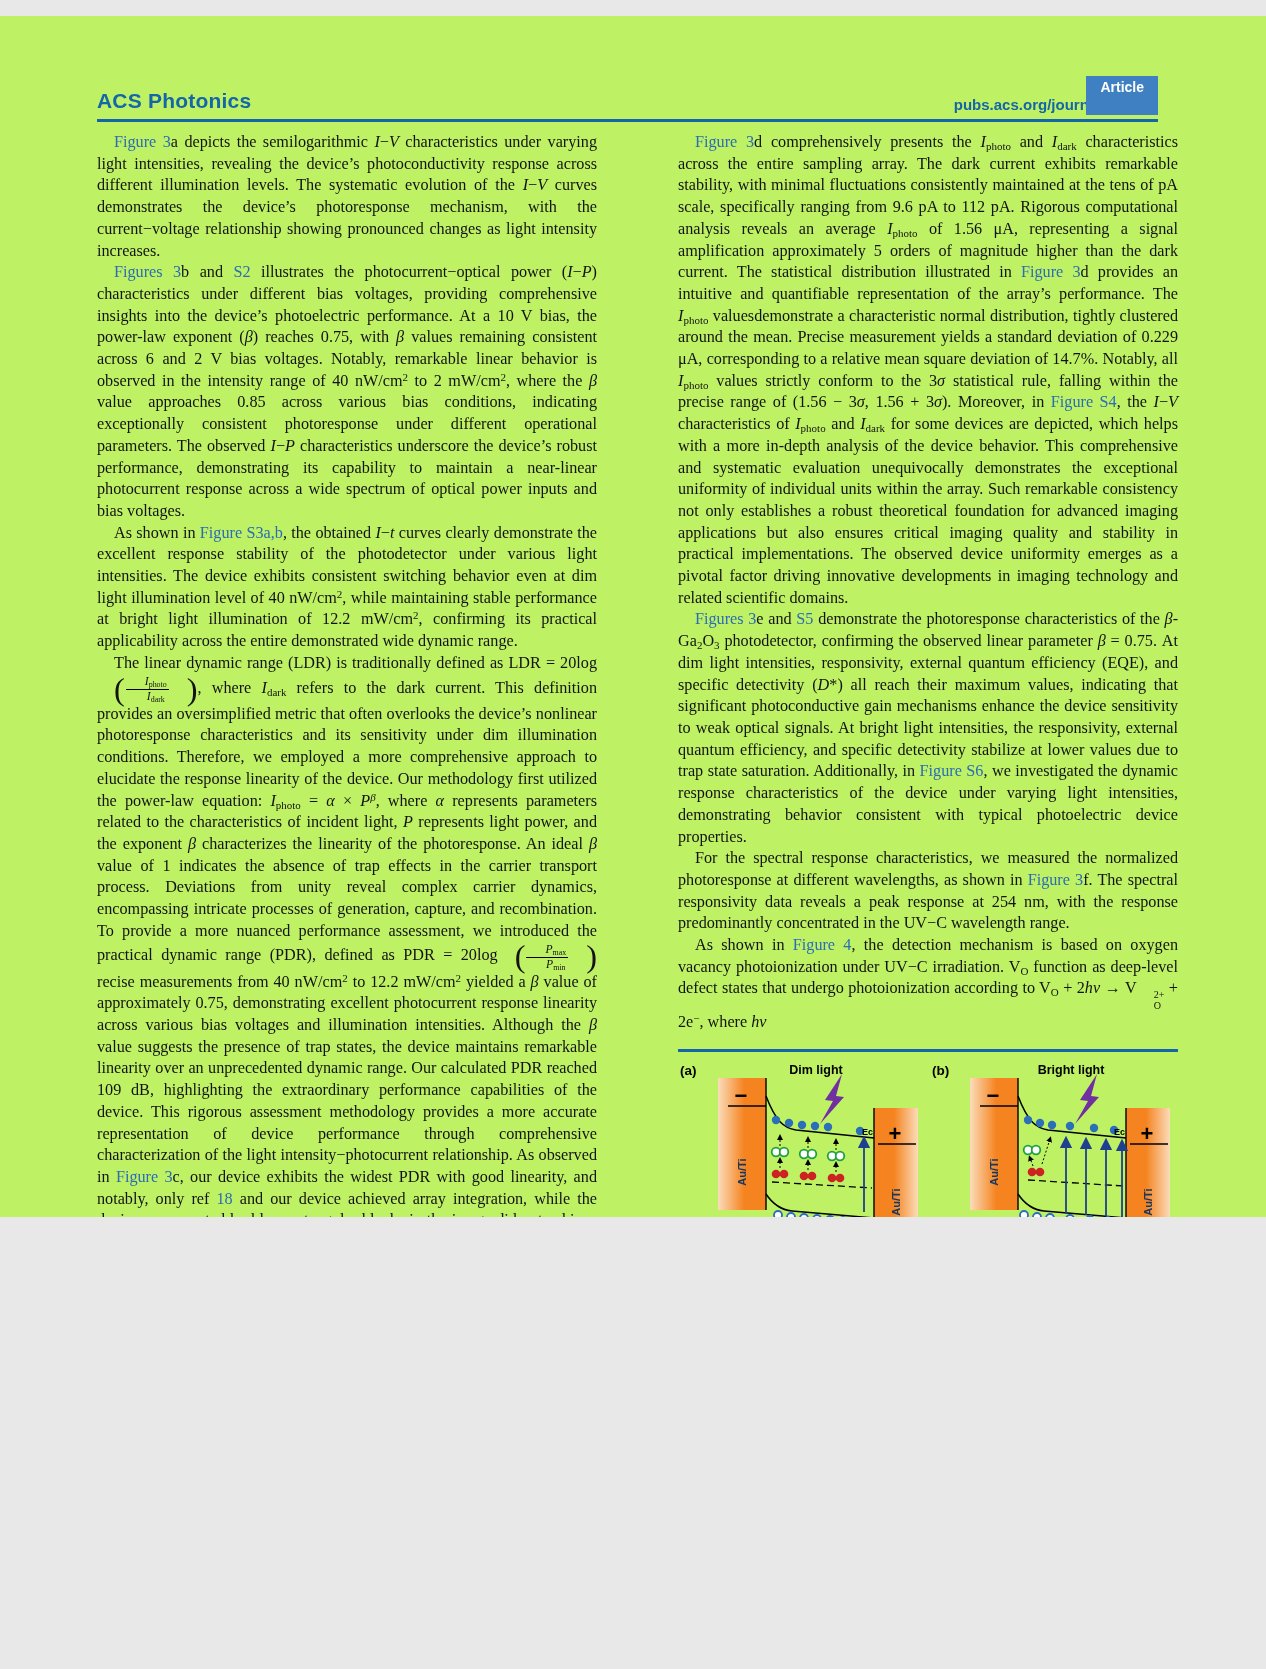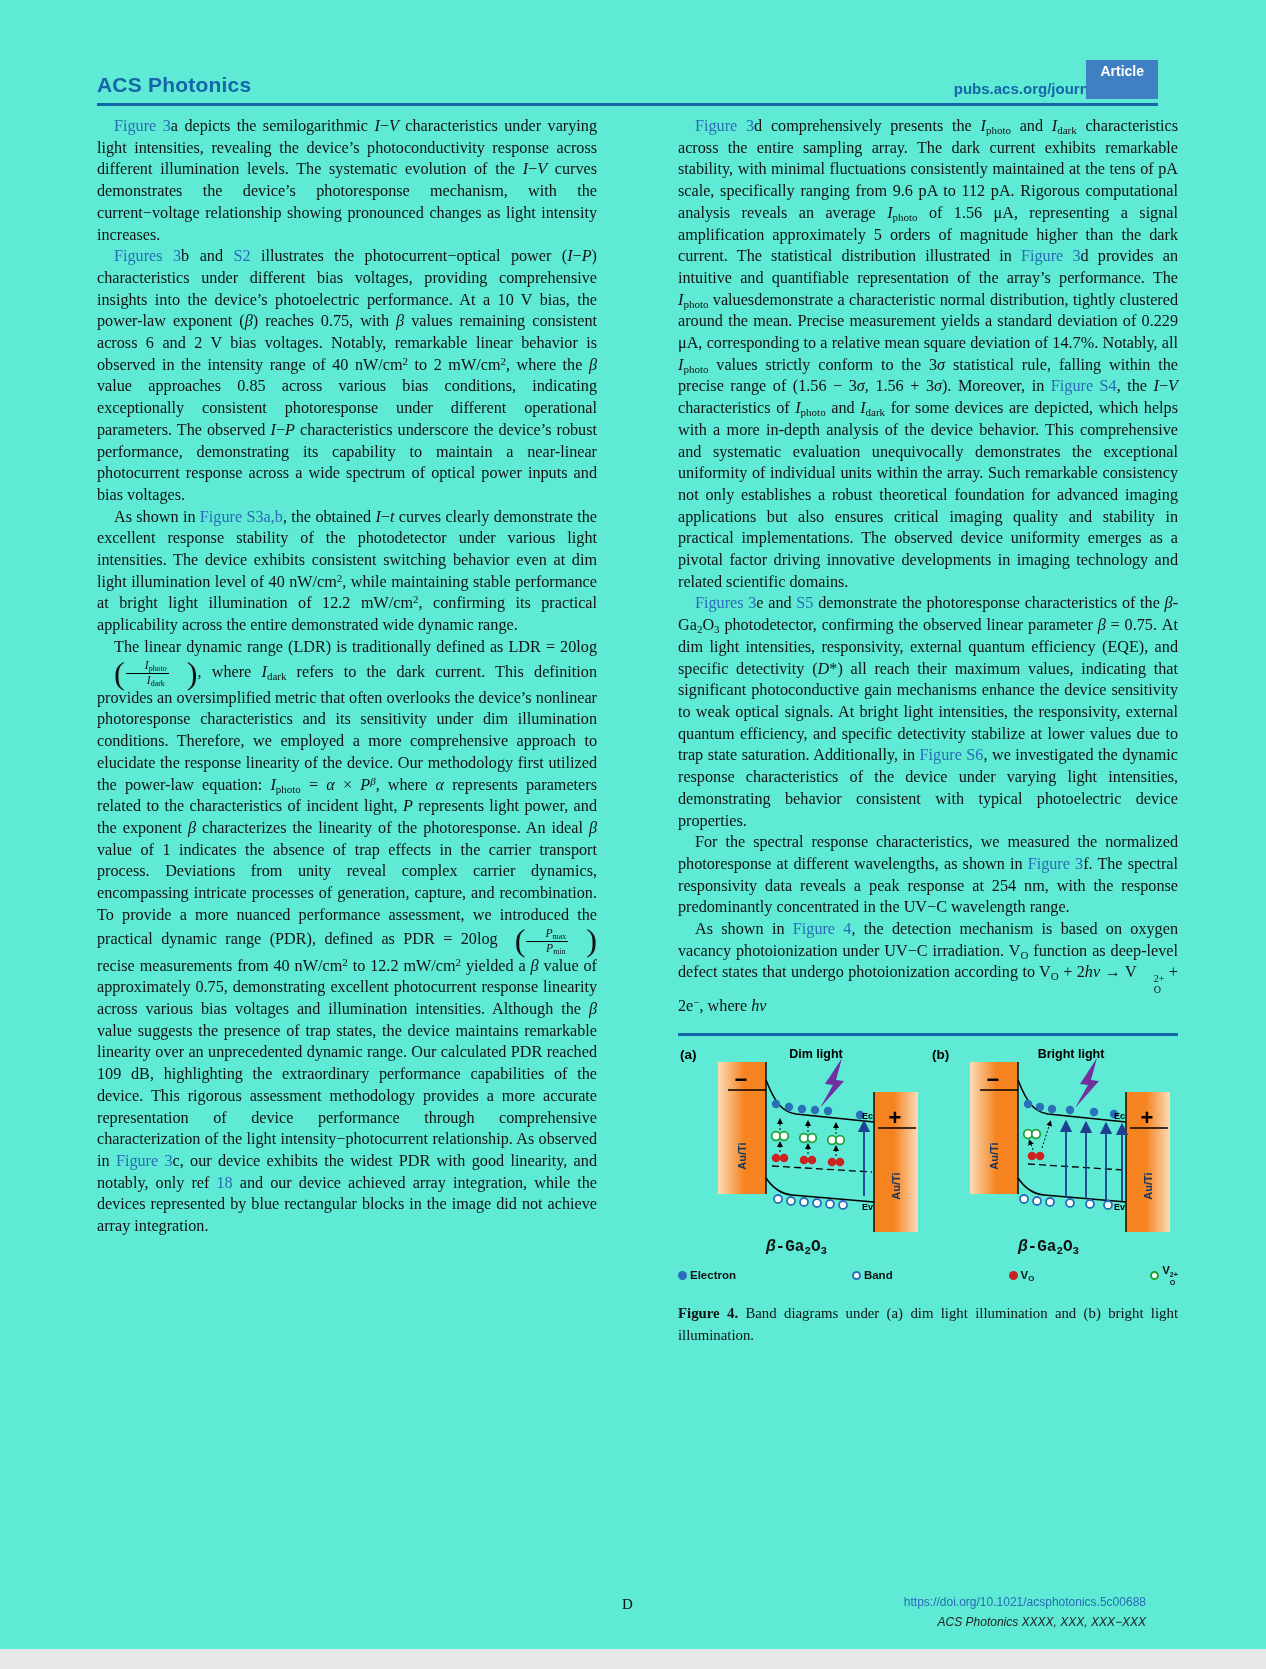--- a/index.html
+++ b/index.html
@@ -1,17 +1,17 @@
 <!DOCTYPE html>
 <html style="--link: #2A6CB5;"><head>
 <meta charset="utf-8">
 <style>
   :root{--link:#2A6CB5}
   body{margin:0;background:#e8e8e8}
-  .page{position:relative;width:1266px;height:1649px;background:#5eead4;font-family:"Liberation Serif",serif;color:#131313;overflow:hidden;margin:0 auto}
+  .page{position:relative;width:1266px;height:1201px;background:#bef264;font-family:"Liberation Serif",serif;color:#131313;overflow:hidden;margin:16px auto}
   
   .masthead{position:absolute;left:97px;top:70px;width:1061px;height:36px}
   .brand{position:absolute;left:0;bottom:9px;font-family:"Liberation Sans",sans-serif;font-weight:bold;font-size:21px;color:#1565A9;letter-spacing:.2px}
   .journal-url{position:absolute;left:0;right:0;bottom:9px;text-align:right;font-family:"Liberation Sans",sans-serif;font-weight:bold;font-size:15px;color:#1565A9}
   .badge{position:absolute;right:0;bottom:7px;font-family:"Liberation Sans",sans-serif;font-weight:bold;font-size:14px;color:#fff;padding:3px 14px 20px;background:#3E80C1}
   .head-rule{position:absolute;left:0;bottom:0;width:100%;height:3px;background:#1565A9}
   
   .col{position:absolute;top:116px;width:500px}
   .col-left{left:97px}
   .col-right{left:678px}

